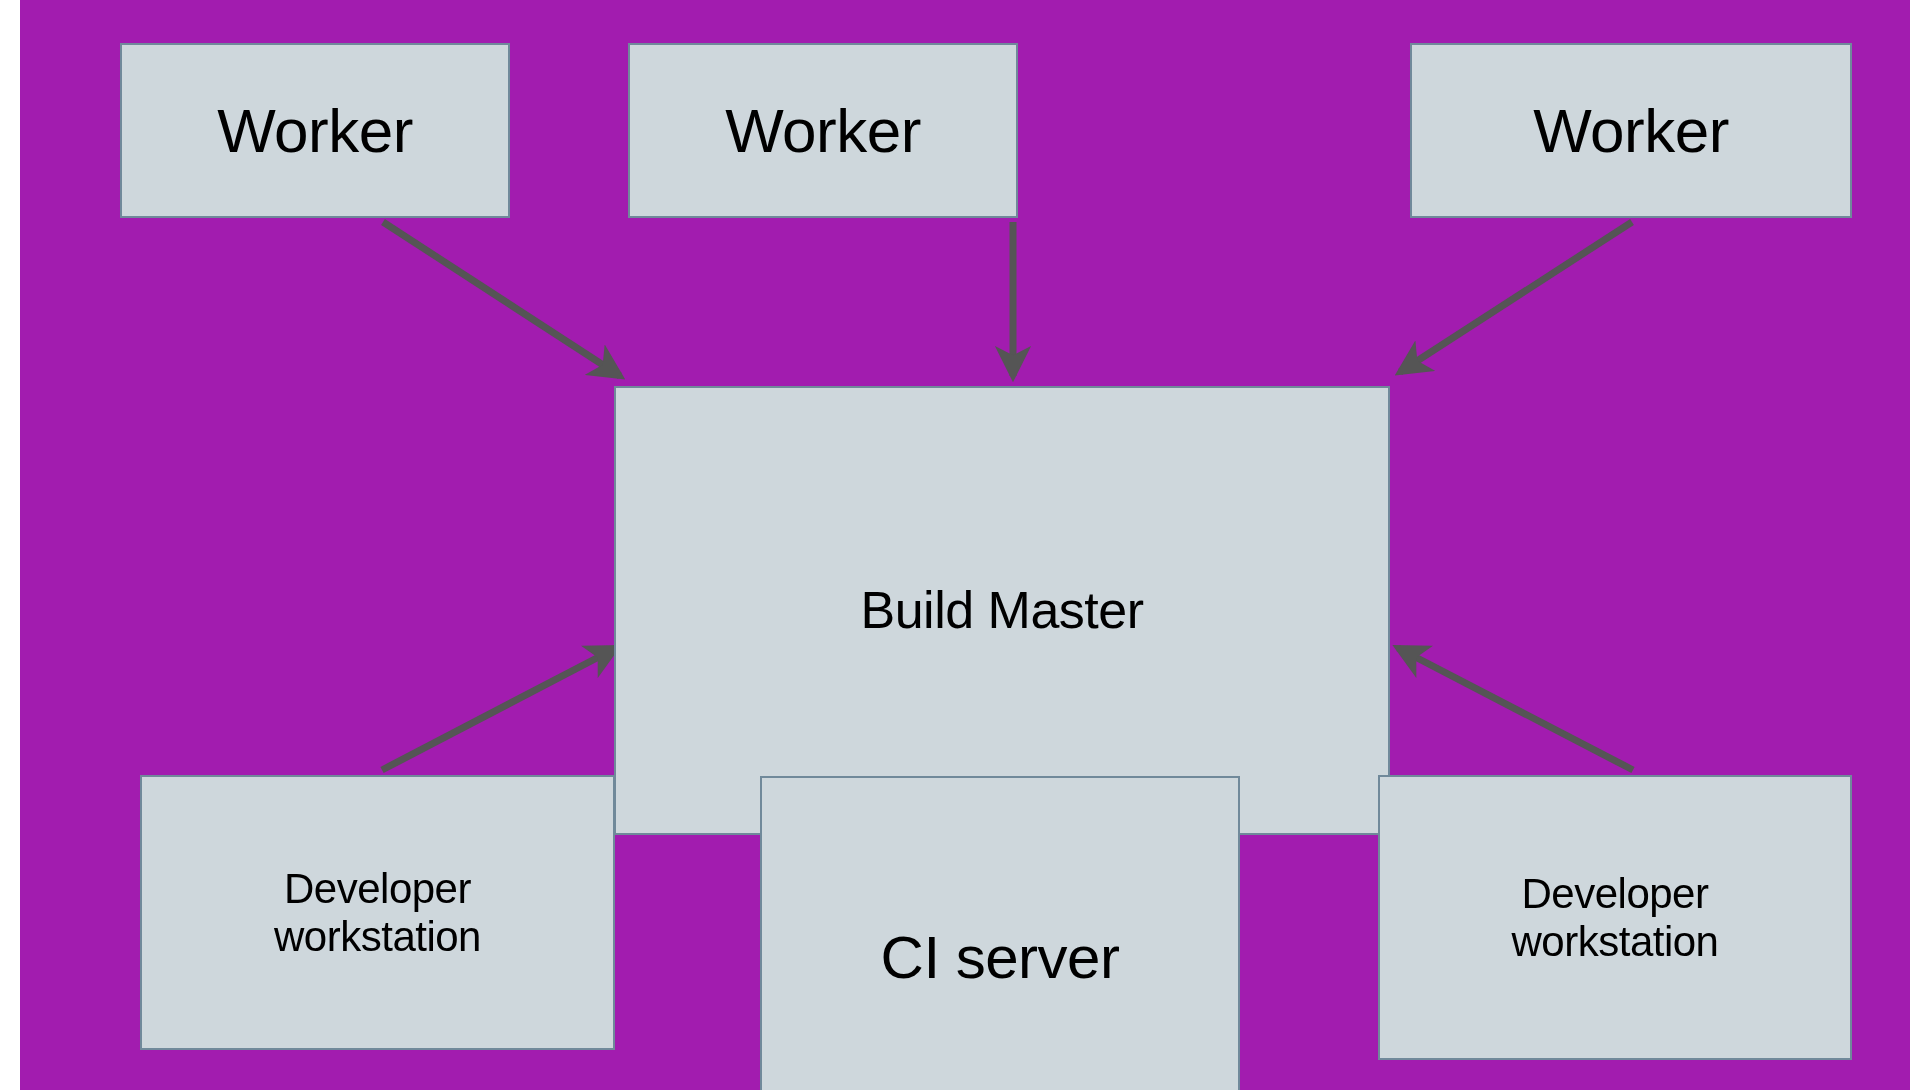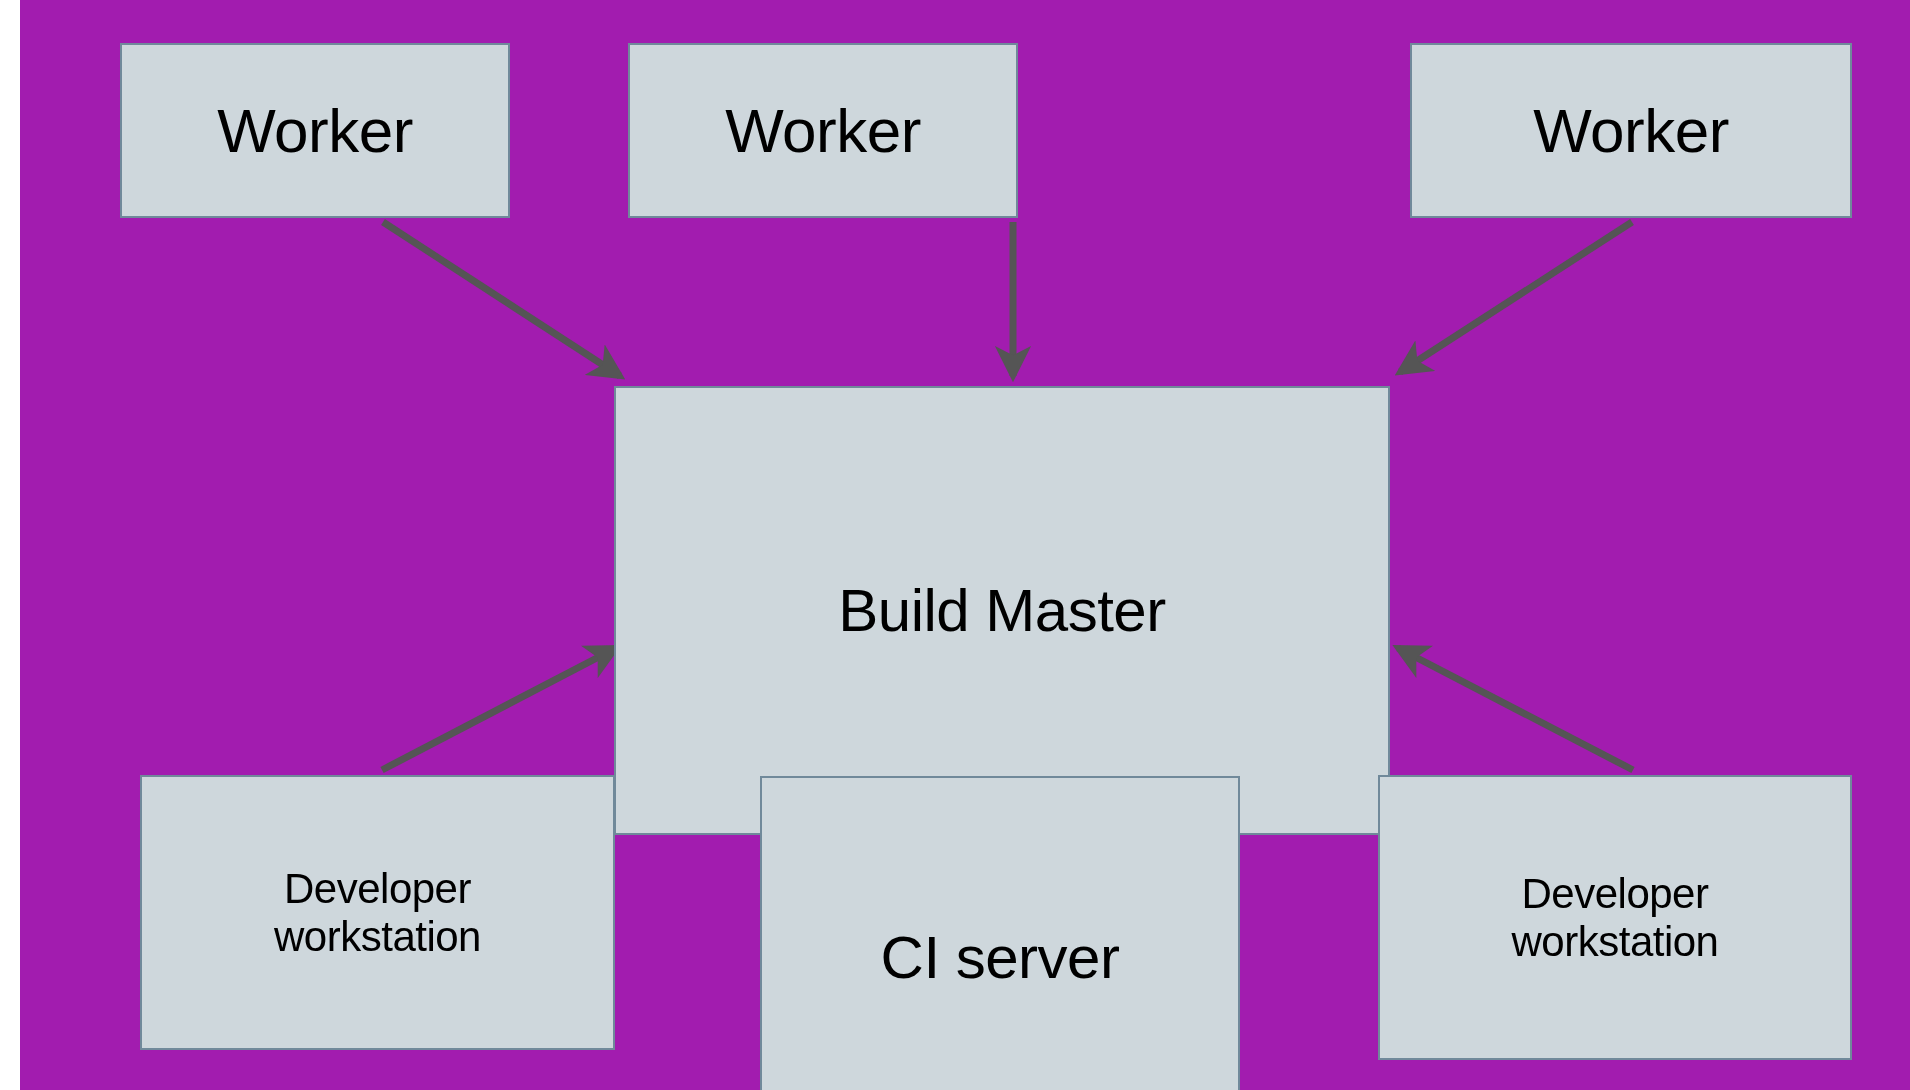--- a/index.html
+++ b/index.html
@@ -39,21 +39,21 @@
   }
   .node-label {
     color: #000000;
     font-family: "Liberation Sans", sans-serif;
     font-weight: 400;
     line-height: 1.12;
     white-space: pre-line;
     letter-spacing: -0.5px;
   }
   .size-worker   { font-size: 62px; }
-  .size-master   { font-size: 60px; }
+  .size-master   { font-size: 52px; }
   .size-dev      { font-size: 42px; }
   .size-ci       { font-size: 60px; }
 </style>
 </head>
 <body>
 
 <div id="diagram-root">
 
   <svg id="diagram-svg" viewBox="0 0 1910 1090" xmlns="http://www.w3.org/2000/svg">
     <defs>

